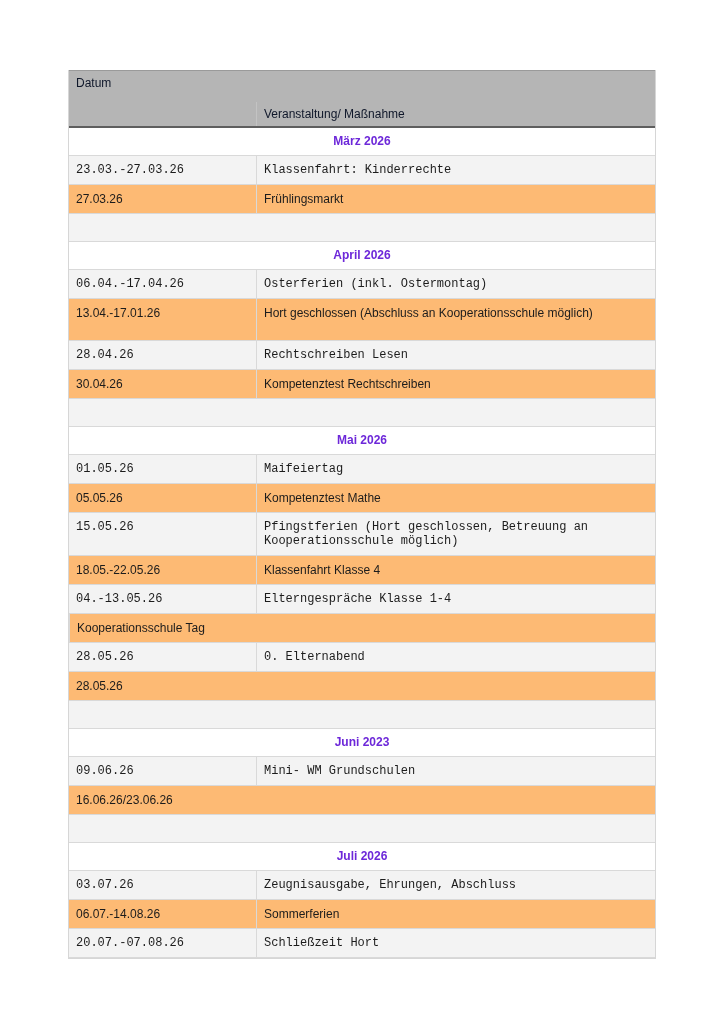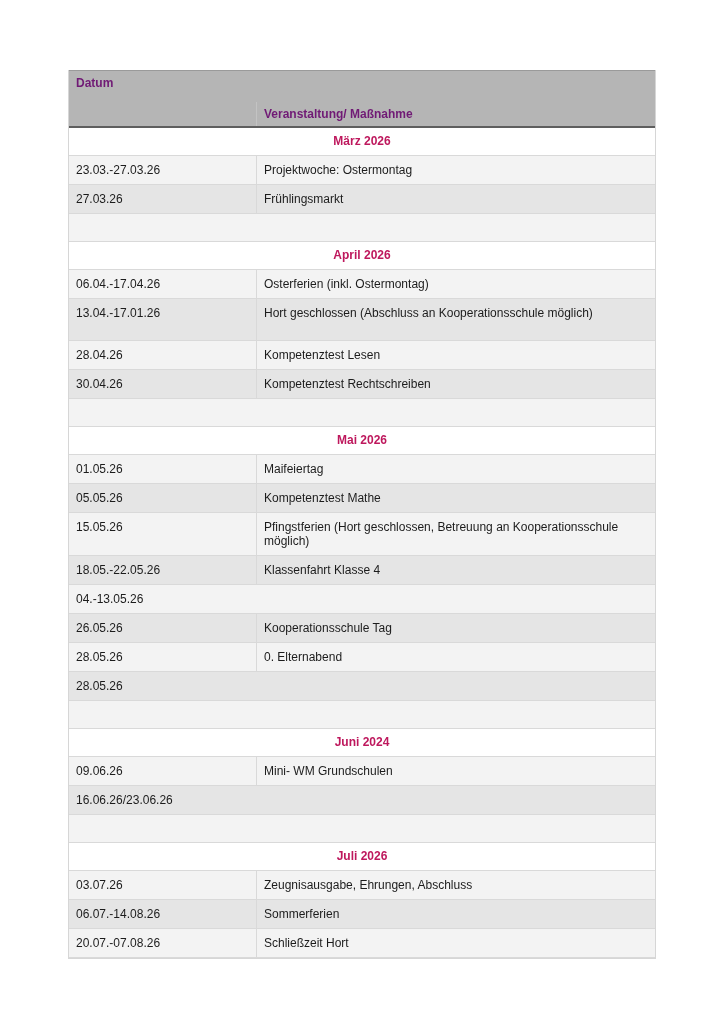--- a/index.html
+++ b/index.html
@@ -21,42 +21,42 @@
     border-right:1px solid #d6d6d6;
     border-bottom:1px solid #d6d6d6;
     font-size:12px;
     line-height:14px;
   }
   .row{display:flex;box-sizing:border-box;}
   .header-row{
     background:#b5b5b5;
     border-top:1px solid #9a9a9a;
     border-bottom:2px solid #5e5e5e;
-    font-weight:bold;
-    color:#701a75;
+    font-weight:normal;
+    color:#0f172a;
   }
   .header-row .cell{padding:5px 7px 5px 7px;}
   .header-row .col-event{border-left:1px solid #c3c3c3;margin-top:31px;}
   .cell{box-sizing:border-box;}
   .col-date{width:187px;flex:0 0 187px;}
   .col-event{flex:1 1 auto;}
   .month-row{
     background:#ffffff;
     text-align:center;
     font-weight:bold;
-    color:#be185d;
+    color:#6d28d9;
     padding:6px 4px 7px 4px;
     border-bottom:1px solid #d9d9d9;
     box-sizing:border-box;
   }
   .data-row{border-bottom:1px solid #d9d9d9;}
   .data-row .cell{padding:7px 7px 7px 7px;}
   .data-row .col-event{border-left:1px solid #d9d9d9;}
-  .data-row.odd{background:#f3f3f3;}
-  .data-row.even{background:#e5e5e5;}
+  .data-row.odd{background:#f3f3f3;font-family:Liberation Mono, monospace;}
+  .data-row.even{background:#fdba74;}
   .data-row.tall .cell{padding-bottom:20px;}
   .spacer-row{
     background:#f3f3f3;
     height:28px;
     border-bottom:1px solid #d9d9d9;
     box-sizing:border-box;
   }
 </style>
 </head>
 <body>
@@ -64,39 +64,39 @@
 <div class="page">
   <div class="cal-table">
     <div class="row header-row">
       <div class="cell col-date">Datum</div>
       <div class="cell col-event">Veranstaltung/ Maßnahme</div>
     </div>
     <div id="table-body">
         <div class="month-row">März 2026</div>
         <div class="row data-row odd">
           <div class="cell col-date">23.03.-27.03.26</div>
-          <div class="cell col-event">Projektwoche: Ostermontag</div>
+          <div class="cell col-event">Klassenfahrt: Kinderrechte</div>
         </div>
         <div class="row data-row even">
           <div class="cell col-date">27.03.26</div>
           <div class="cell col-event">Frühlingsmarkt</div>
         </div>
         <div class="spacer-row"></div>
         <div class="month-row">April 2026</div>
         <div class="row data-row odd">
           <div class="cell col-date">06.04.-17.04.26</div>
           <div class="cell col-event">Osterferien (inkl. Ostermontag)</div>
         </div>
         <div class="row data-row even tall">
           <div class="cell col-date">13.04.-17.01.26</div>
           <div class="cell col-event">Hort geschlossen (Abschluss an Kooperationsschule möglich)</div>
         </div>
         <div class="row data-row odd">
           <div class="cell col-date">28.04.26</div>
-          <div class="cell col-event">Kompetenztest Lesen</div>
+          <div class="cell col-event">Rechtschreiben Lesen</div>
         </div>
         <div class="row data-row even">
           <div class="cell col-date">30.04.26</div>
           <div class="cell col-event">Kompetenztest Rechtschreiben</div>
         </div>
         <div class="spacer-row"></div>
         <div class="month-row">Mai 2026</div>
         <div class="row data-row odd">
           <div class="cell col-date">01.05.26</div>
           <div class="cell col-event">Maifeiertag</div>
@@ -108,34 +108,34 @@
         <div class="row data-row odd">
           <div class="cell col-date">15.05.26</div>
           <div class="cell col-event">Pfingstferien (Hort geschlossen, Betreuung an Kooperationsschule möglich)</div>
         </div>
         <div class="row data-row even">
           <div class="cell col-date">18.05.-22.05.26</div>
           <div class="cell col-event">Klassenfahrt Klasse 4</div>
         </div>
         <div class="row data-row odd">
           <div class="cell col-date">04.-13.05.26</div>
+          <div class="cell col-event">Elterngespräche Klasse 1-4</div>
         </div>
         <div class="row data-row even">
-          <div class="cell col-date">26.05.26</div>
           <div class="cell col-event">Kooperationsschule Tag</div>
         </div>
         <div class="row data-row odd">
           <div class="cell col-date">28.05.26</div>
           <div class="cell col-event">0. Elternabend</div>
         </div>
         <div class="row data-row even">
           <div class="cell col-date">28.05.26</div>
         </div>
         <div class="spacer-row"></div>
-        <div class="month-row">Juni 2024</div>
+        <div class="month-row">Juni 2023</div>
         <div class="row data-row odd">
           <div class="cell col-date">09.06.26</div>
           <div class="cell col-event">Mini- WM Grundschulen</div>
         </div>
         <div class="row data-row even">
           <div class="cell col-date">16.06.26/23.06.26</div>
         </div>
         <div class="spacer-row"></div>
         <div class="month-row">Juli 2026</div>
         <div class="row data-row odd">

